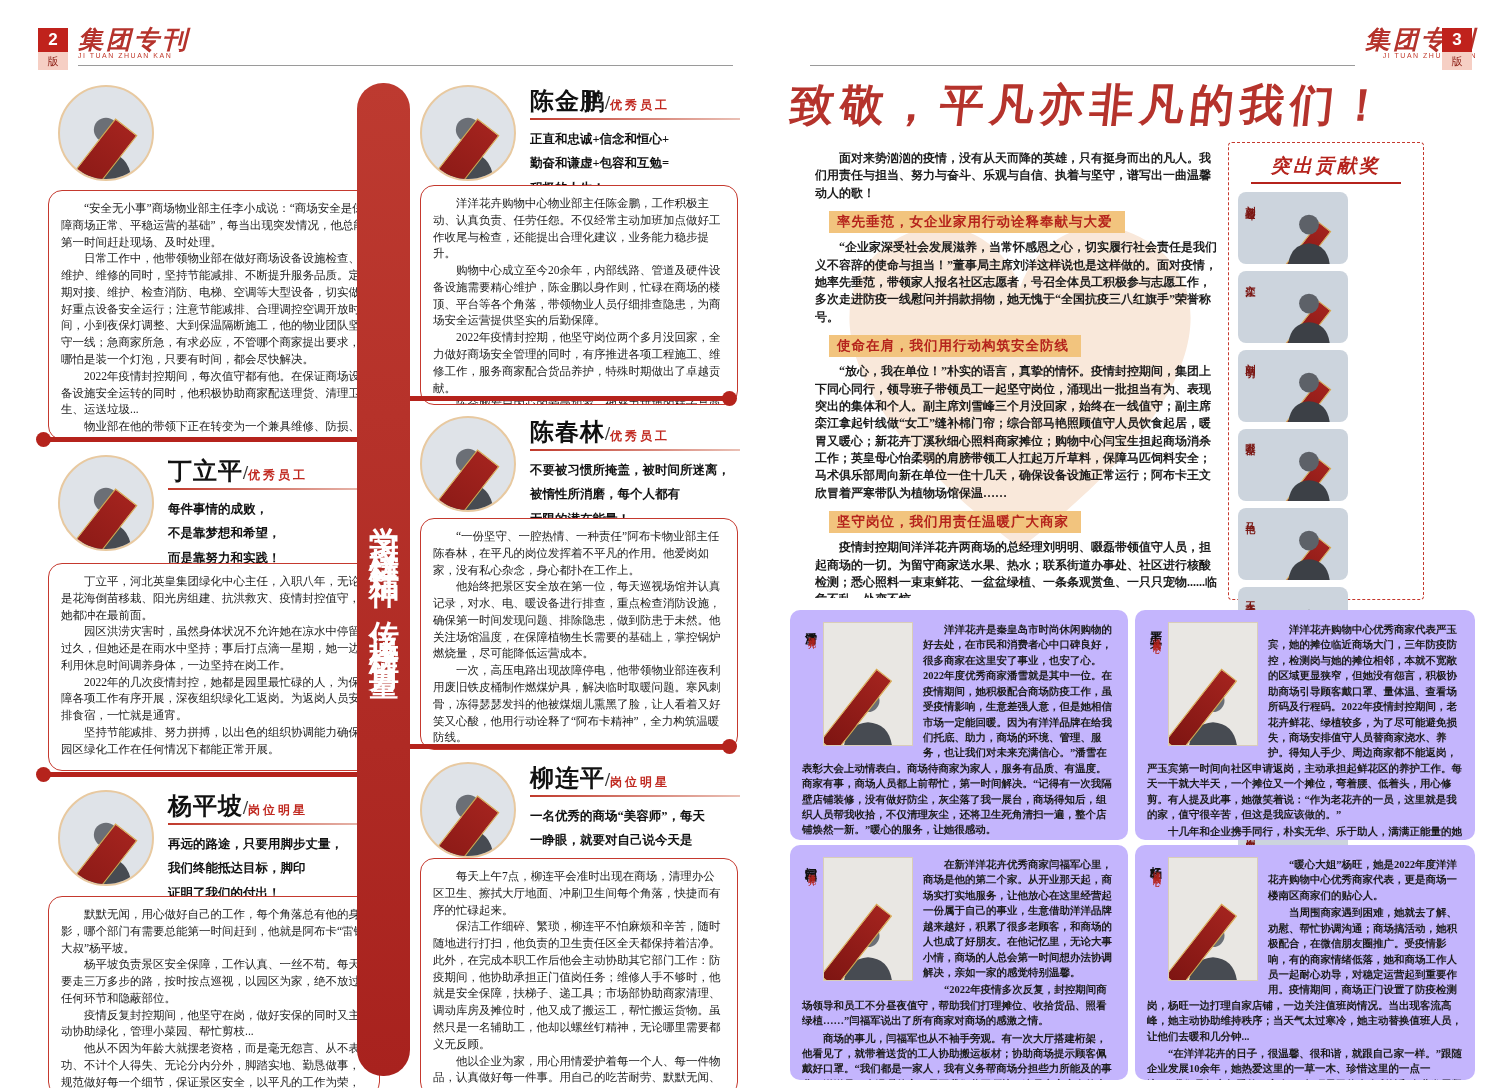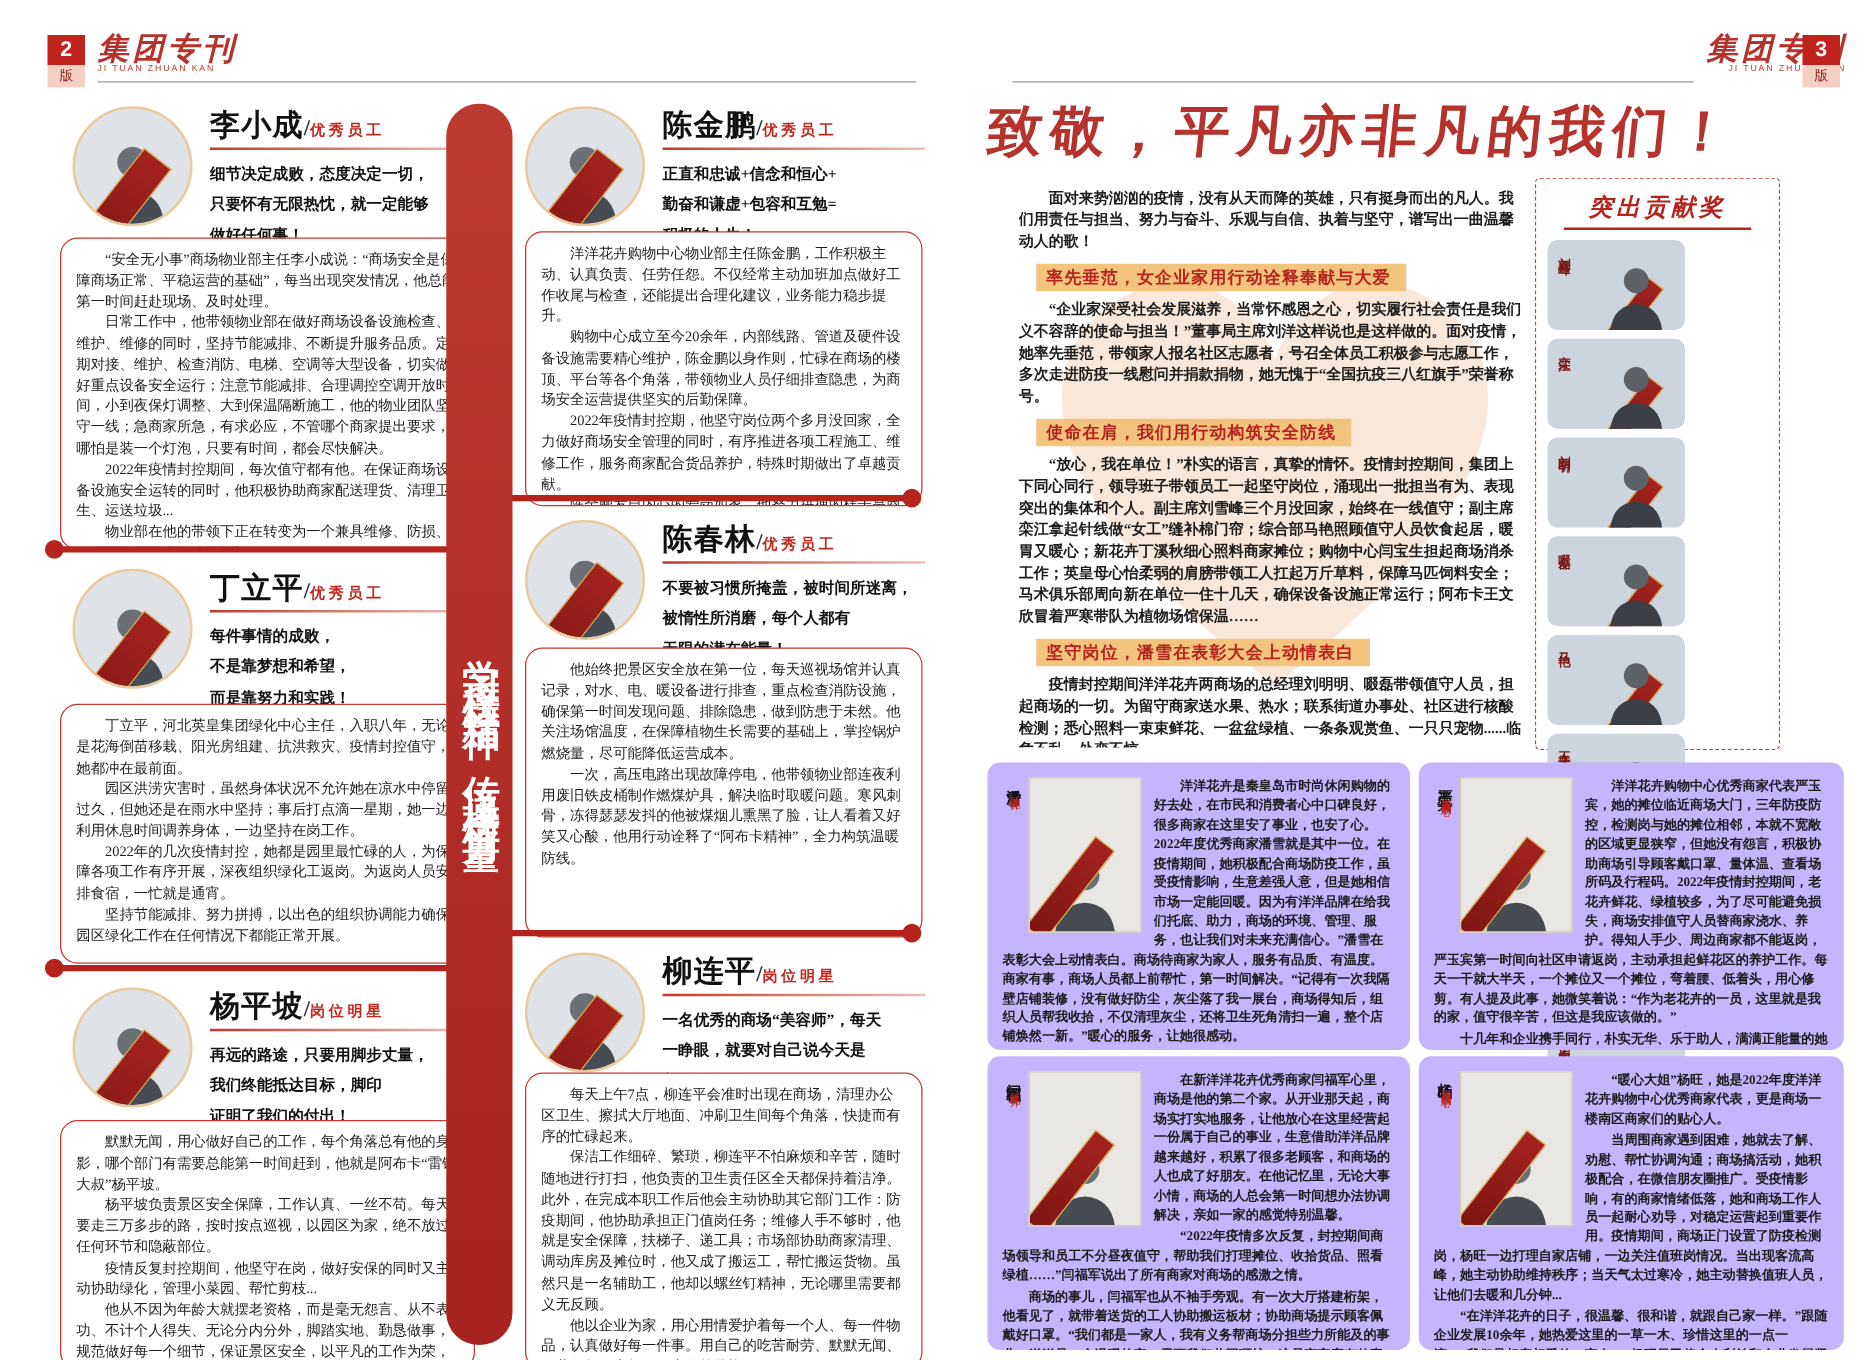--- a/index.html
+++ b/index.html
@@ -89,27 +89,20 @@
   <div class="divider dot-right" style="left:358px;top:378px;width:345px;"></div>
   <div class="divider dot-right" style="left:358px;top:726px;width:345px;"></div>
 
   <div class="avatar" style="left:28px;top:67px;">
     <svg viewBox="0 0 100 100">
         <circle cx="50" cy="30" r="16" fill="#6b6f76"></circle>
         <path d="M16 100 Q18 62 50 60 Q82 62 84 100 Z" fill="#474b52"></path>
       </svg>
     <div class="sash"></div>
   </div>
-  <div class="p-head" style="left:138px;top:70px;">
-    <div><span class="p-name">李小成</span><span class="p-slash">/</span><span class="p-badge">优秀员工</span></div>
-    <div class="name-rule"></div>
-    <div class="p-quote">细节决定成败，态度决定一切，</div>
-    <div class="p-quote">只要怀有无限热忱，就一定能够</div>
-    <div class="p-quote">做好任何事！</div>
-  </div>
   <div class="pbody" style="left:18px;top:172px;width:306px;height:230px;">
     <p>“安全无小事”商场物业部主任李小成说：“商场安全是保障商场正常、平稳运营的基础”，每当出现突发情况，他总能第一时间赶赴现场、及时处理。</p>
     <p>日常工作中，他带领物业部在做好商场设备设施检查、维护、维修的同时，坚持节能减排、不断提升服务品质。定期对接、维护、检查消防、电梯、空调等大型设备，切实做好重点设备安全运行；注意节能减排、合理调控空调开放时间，小到夜保灯调整、大到保温隔断施工，他的物业团队坚守一线；急商家所急，有求必应，不管哪个商家提出要求，哪怕是装一个灯泡，只要有时间，都会尽快解决。</p>
     <p>2022年疫情封控期间，每次值守都有他。在保证商场设备设施安全运转的同时，他积极协助商家配送理货、清理卫生、运送垃圾...</p>
     <p>物业部在他的带领下正在转变为一个兼具维修、防损、服务等多种能力的综合部门。</p>
   </div>
 
   <div class="avatar" style="left:28px;top:437px;">
     <svg viewBox="0 0 100 100">
         <circle cx="50" cy="30" r="16" fill="#6b6f76"></circle>
@@ -181,20 +174,21 @@
     <div class="sash"></div>
   </div>
   <div class="p-head" style="left:500px;top:401px;">
     <div><span class="p-name">陈春林</span><span class="p-slash">/</span><span class="p-badge">优秀员工</span></div>
     <div class="name-rule"></div>
     <div class="p-quote" style="white-space:normal;width:200px;">不要被习惯所掩盖，被时间所迷离，</div>
     <div class="p-quote">被惰性所消磨，每个人都有</div>
     <div class="p-quote">无限的潜在能量！</div>
   </div>
   <div class="pbody" style="left:390px;top:500px;width:292px;height:212px;">
+    <p>“一份坚守、一腔热情、一种责任”阿布卡物业部主任陈春林，在平凡的岗位发挥着不平凡的作用。他爱岗如家，没有私心杂念，身心都扑在工作上。</p>
     <p>他始终把景区安全放在第一位，每天巡视场馆并认真记录，对水、电、暖设备进行排查，重点检查消防设施，确保第一时间发现问题、排除隐患，做到防患于未然。他关注场馆温度，在保障植物生长需要的基础上，掌控锅炉燃烧量，尽可能降低运营成本。</p>
     <p>一次，高压电路出现故障停电，他带领物业部连夜利用废旧铁皮桶制作燃煤炉具，解决临时取暖问题。寒风刺骨，冻得瑟瑟发抖的他被煤烟儿熏黑了脸，让人看着又好笑又心酸，他用行动诠释了“阿布卡精神”，全力构筑温暖防线。</p>
   </div>
 
   <div class="avatar" style="left:390px;top:744px;">
     <svg viewBox="0 0 100 100">
         <circle cx="50" cy="30" r="16" fill="#6b6f76"></circle>
         <path d="M16 100 Q18 62 50 60 Q82 62 84 100 Z" fill="#474b52"></path>
       </svg>
     <div class="sash"></div>
@@ -229,21 +223,21 @@
   <svg class="heart" width="420" height="400" viewBox="0 0 100 95">
     <path d="M50 88 C10 58 0 30 18 16 C32 6 46 14 50 26 C54 14 68 6 82 16 C100 30 90 58 50 88 Z" fill="#f9e8da"></path>
   </svg>
 
   <div class="article">
     <p>面对来势汹汹的疫情，没有从天而降的英雄，只有挺身而出的凡人。我们用责任与担当、努力与奋斗、乐观与自信、执着与坚守，谱写出一曲温馨动人的歌！</p>
     <div class="subhead">率先垂范，女企业家用行动诠释奉献与大爱</div>
     <p>“企业家深受社会发展滋养，当常怀感恩之心，切实履行社会责任是我们义不容辞的使命与担当！”董事局主席刘洋这样说也是这样做的。面对疫情，她率先垂范，带领家人报名社区志愿者，号召全体员工积极参与志愿工作，多次走进防疫一线慰问并捐款捐物，她无愧于“全国抗疫三八红旗手”荣誉称号。</p>
     <div class="subhead">使命在肩，我们用行动构筑安全防线</div>
     <p>“放心，我在单位！”朴实的语言，真挚的情怀。疫情封控期间，集团上下同心同行，领导班子带领员工一起坚守岗位，涌现出一批担当有为、表现突出的集体和个人。副主席刘雪峰三个月没回家，始终在一线值守；副主席栾江拿起针线做“女工”缝补棉门帘；综合部马艳照顾值守人员饮食起居，暖胃又暖心；新花卉丁溪秋细心照料商家摊位；购物中心闫宝生担起商场消杀工作；英皇母心怡柔弱的肩膀带领工人扛起万斤草料，保障马匹饲料安全；马术俱乐部周向新在单位一住十几天，确保设备设施正常运行；阿布卡王文欣冒着严寒带队为植物场馆保温……</p>
-    <div class="subhead">坚守岗位，潘雪在表彰大会上动情表白</div>
+    <div class="subhead">坚守岗位，我们用责任温暖广大商家</div>
     <p>疫情封控期间洋洋花卉两商场的总经理刘明明、啜磊带领值守人员，担起商场的一切。为留守商家送水果、热水；联系街道办事处、社区进行核酸检测；悉心照料一束束鲜花、一盆盆绿植、一条条观赏鱼、一只只宠物......临危不乱、处变不惊。</p>
     
   </div>
 
   <div class="award-box">
     <div class="award-title">突出贡献奖</div>
     <div class="award-grid">
       <div class="tile">
           <span class="vname">刘雪峰</span>
           <div class="mini-sash"></div>

